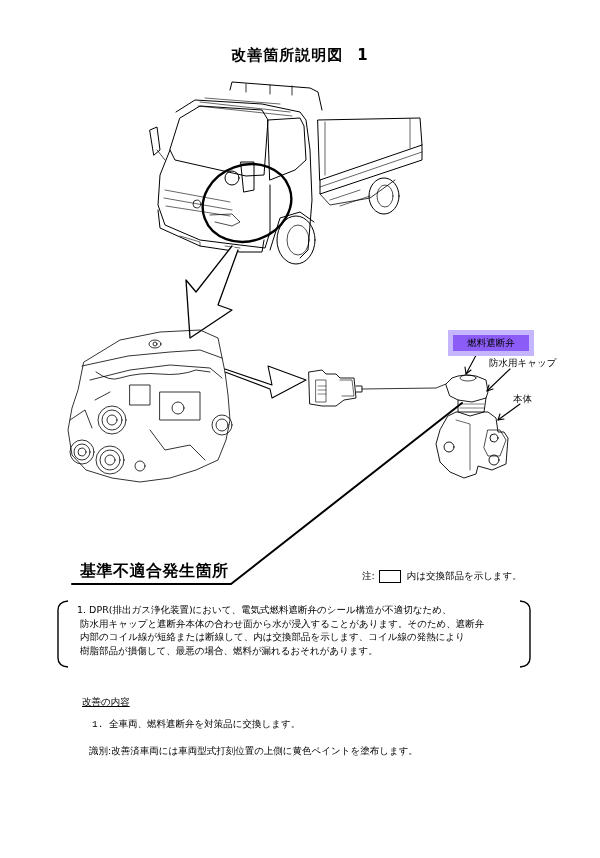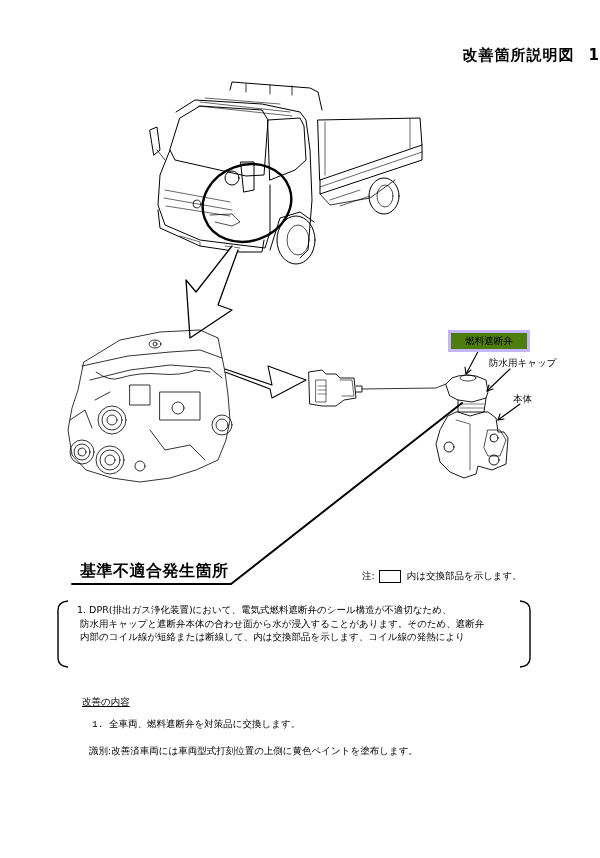--- a/index.html
+++ b/index.html
@@ -1,25 +1,25 @@
 <!DOCTYPE html>
 <html><head>
 <meta charset="utf-8">
 <style>
   html, body { margin: 0; padding: 0; background: #ffffff; }
   body { width: 600px; height: 858px; position: relative; overflow: hidden;
          font-family: "DejaVu Sans", sans-serif; color: #000; }
   .abs { position: absolute; }
-  #title { left: 0; width: 600px; top: 46px; text-align: right;
+  #title { left: 0; width: 600px; top: 46px; text-align: center;
            font-size: 15px; font-weight: bold; letter-spacing: 1px; }
   #title .num { margin-left: 14px; }
   #illus { left: 0; top: 0; width: 600px; height: 600px; }
   .label-sm { font-size: 9.5px; white-space: nowrap; }
-  #part-box { left: 448px; top: 330px; width: 76px; height: 16px; border: 3px solid #c4b5fd;
-              font-size: 9.5px; text-align: center; line-height: 16px; background: #4d7c0f; }
+  #part-box { left: 448px; top: 330px; width: 76px; height: 16px; border: 5px solid #c4b5fd;
+              font-size: 9.5px; text-align: center; line-height: 16px; background: #8b5cf6; }
   #cap-label { left: 489px; top: 357px; }
   #body-label { left: 513px; top: 393px; text-align: right; }
   #nc-label { left: 80px; top: 561px; font-size: 16px; font-weight: bold; letter-spacing: 0.5px; }
   #note { left: 362px; top: 570px; font-size: 9.5px; display: flex; align-items: center; white-space: nowrap; }
   #note .swatch { display: inline-block; width: 20px; height: 11px; border: 1px solid #000; margin: 0 6px 0 4px; }
   #desc { left: 77px; top: 603px; width: 450px; font-size: 9.5px; line-height: 13.5px; }
   #desc p { margin: 0; white-space: nowrap; }
   #imp-head { left: 82px; top: 696px; font-size: 9.5px; text-decoration: underline; }
   #imp-item { left: 92px; top: 718px; font-size: 9.5px; font-family: Liberation Mono, monospace; }
   #ident { left: 89px; top: 745px; font-size: 9.5px; }
@@ -162,17 +162,18 @@
   <path d="M16 3 Q6 4 6 12 L6 60 Q6 68 16 69" fill="none" stroke="#000" stroke-width="1.4"></path>
 </svg>
 <svg class="abs" style="left:516px;top:598px;width:20px;height:72px" viewBox="0 0 20 72">
   <path d="M4 3 Q14 4 14 12 L14 60 Q14 68 4 69" fill="none" stroke="#000" stroke-width="1.4"></path>
 </svg>
 
 <div id="desc" class="abs">
   <p>1. DPR(排出ガス浄化装置)において、電気式燃料遮断弁のシール構造が不適切なため、</p>
   <p style="padding-left:3px">防水用キャップと遮断弁本体の合わせ面から水が浸入することがあります。そのため、遮断弁</p>
   <p style="padding-left:3px">内部のコイル線が短絡または断線して、内は交換部品を示します、コイル線の発熱により</p>
+  <p style="padding-left:3px">樹脂部品が損傷して、最悪の場合、燃料が漏れるおそれがあります。</p>
 </div>
 
 <div id="imp-head" class="abs">改善の内容</div>
 <div id="imp-item" class="abs">1. 全車両、燃料遮断弁を対策品に交換します。</div>
 <div id="ident" class="abs">識別:改善済車両には車両型式打刻位置の上側に黄色ペイントを塗布します。</div>
 
 </body></html>

